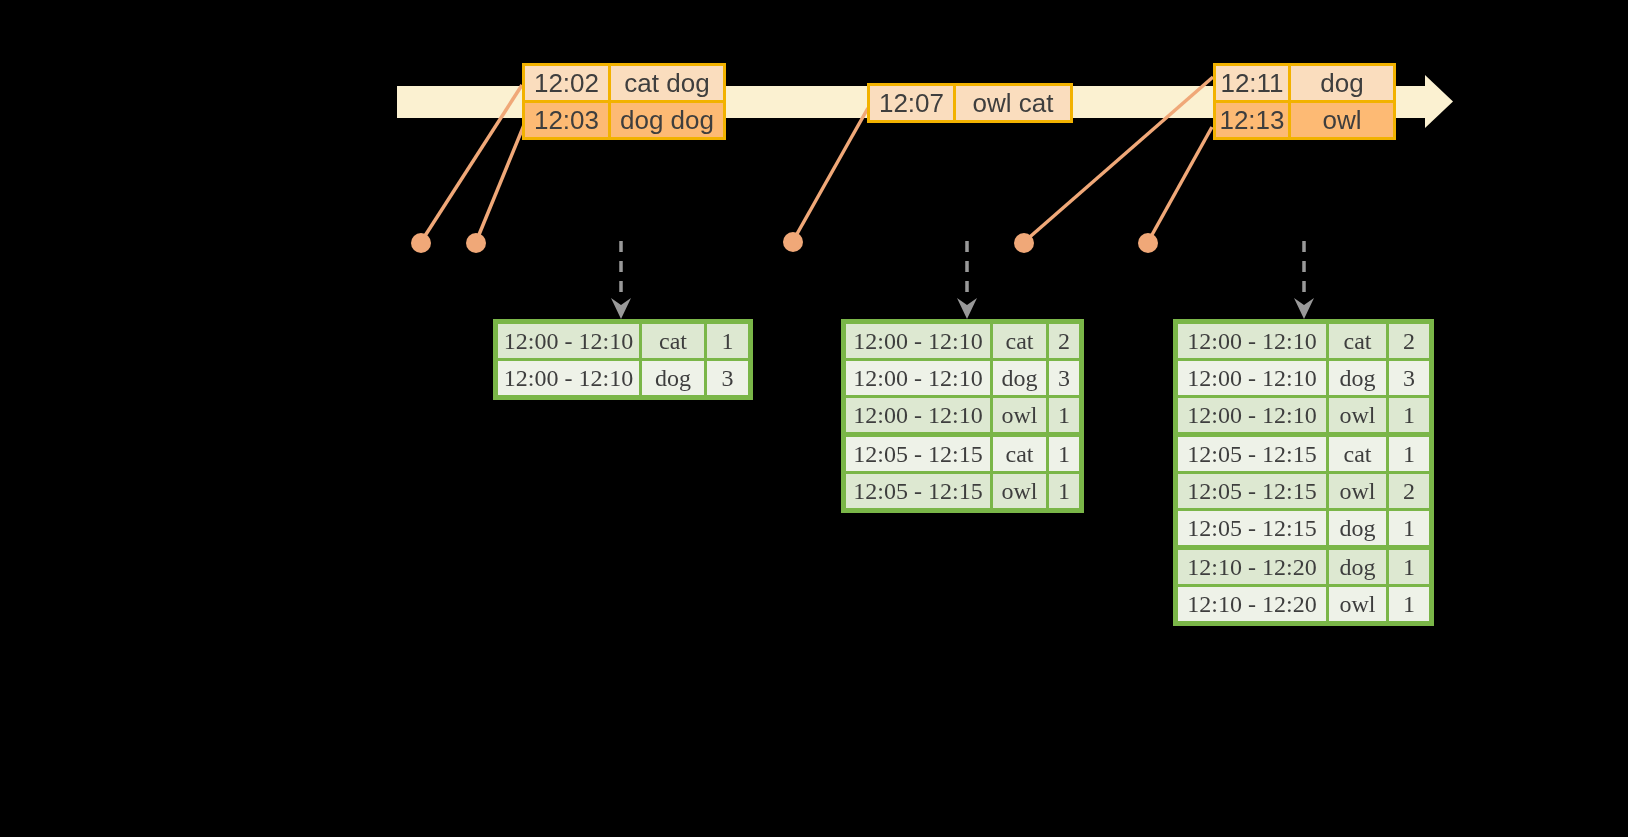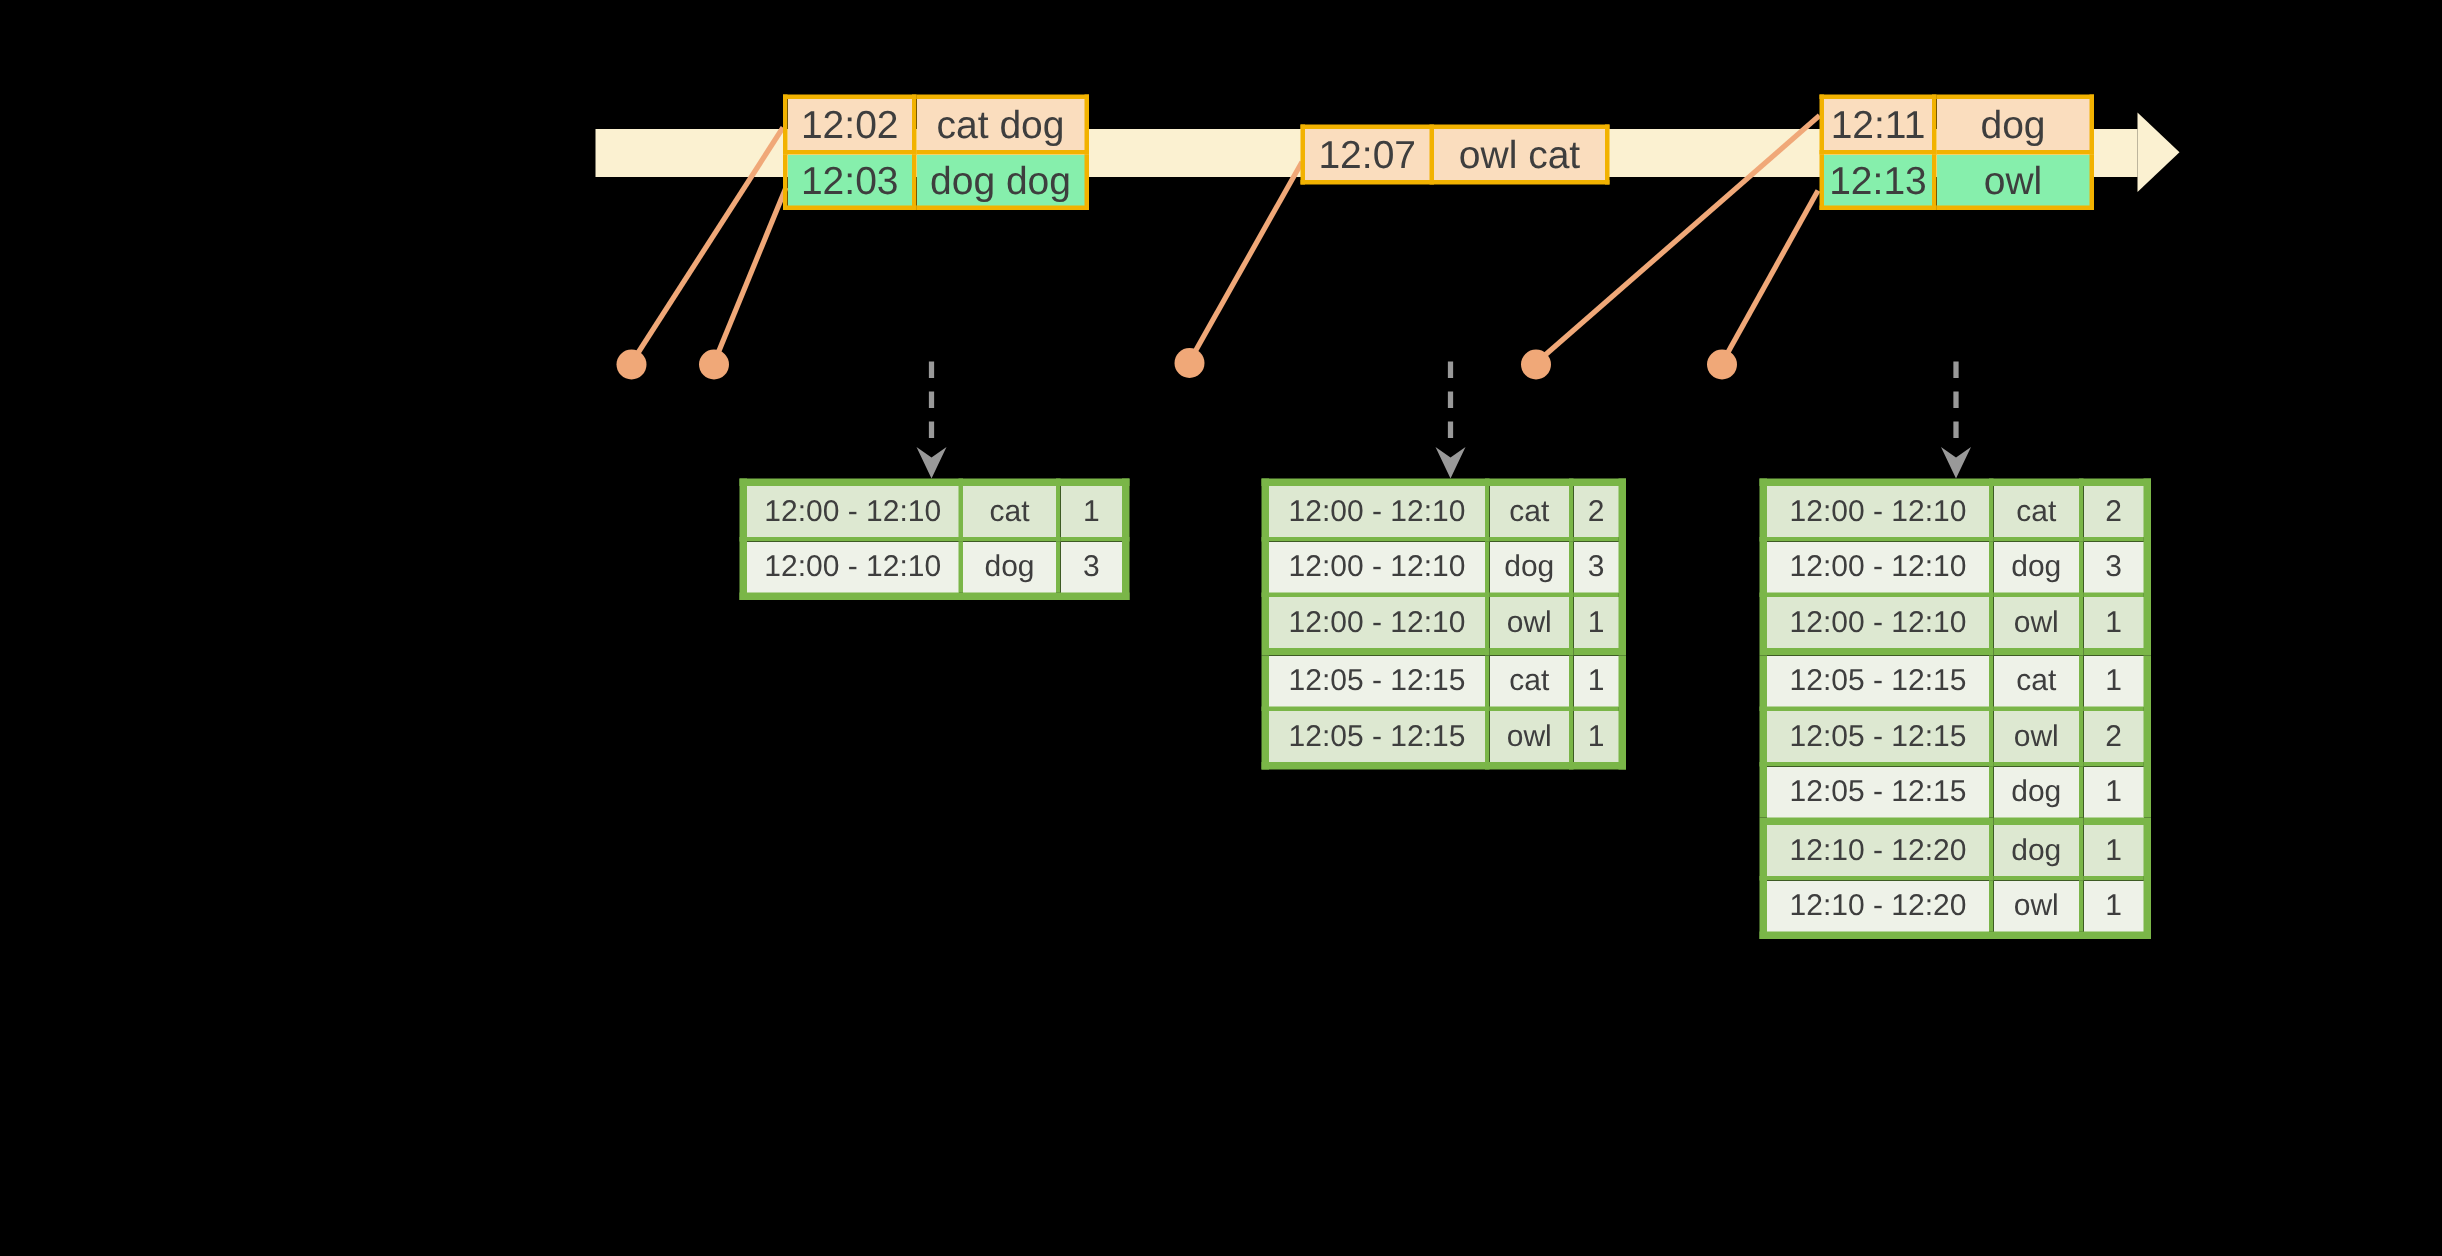--- a/index.html
+++ b/index.html
@@ -17,23 +17,23 @@
     color:#3E3E3E; z-index:3;
   }
   .tbl td {
     padding:0; text-align:center; vertical-align:middle; overflow:hidden;
     white-space:nowrap;
   }
   
   .event-tbl { border:3px solid #F2B200; font-size:26px; }
   .event-tbl td { border:3px solid #F2B200; height:34px; }
   tr.e-dark  td { background:#FADDBE; }
-  tr.e-light td { background:#86efac; }
+  tr.e-light td { background:#fdba74; }
   
-  .result-tbl { border:5px solid #7AB648; font-size:20px; }
+  .result-tbl { border:5px solid #7AB648; font-size:24px;font-family:Liberation Serif, serif; }
   .result-tbl td { border:3px solid #7AB648; height:34px; }
   tr.g-dark  td { background:#DDE8D1; }
   tr.g-light td { background:#EEF2E8; }
   tr.group-start td { border-top-width:5px; }
   svg line.connector { stroke-width:3.5; }
   svg line.trigger { stroke-width:3.5; stroke-dasharray:11 9; }
 </style>
 </head>
 <body>
 

